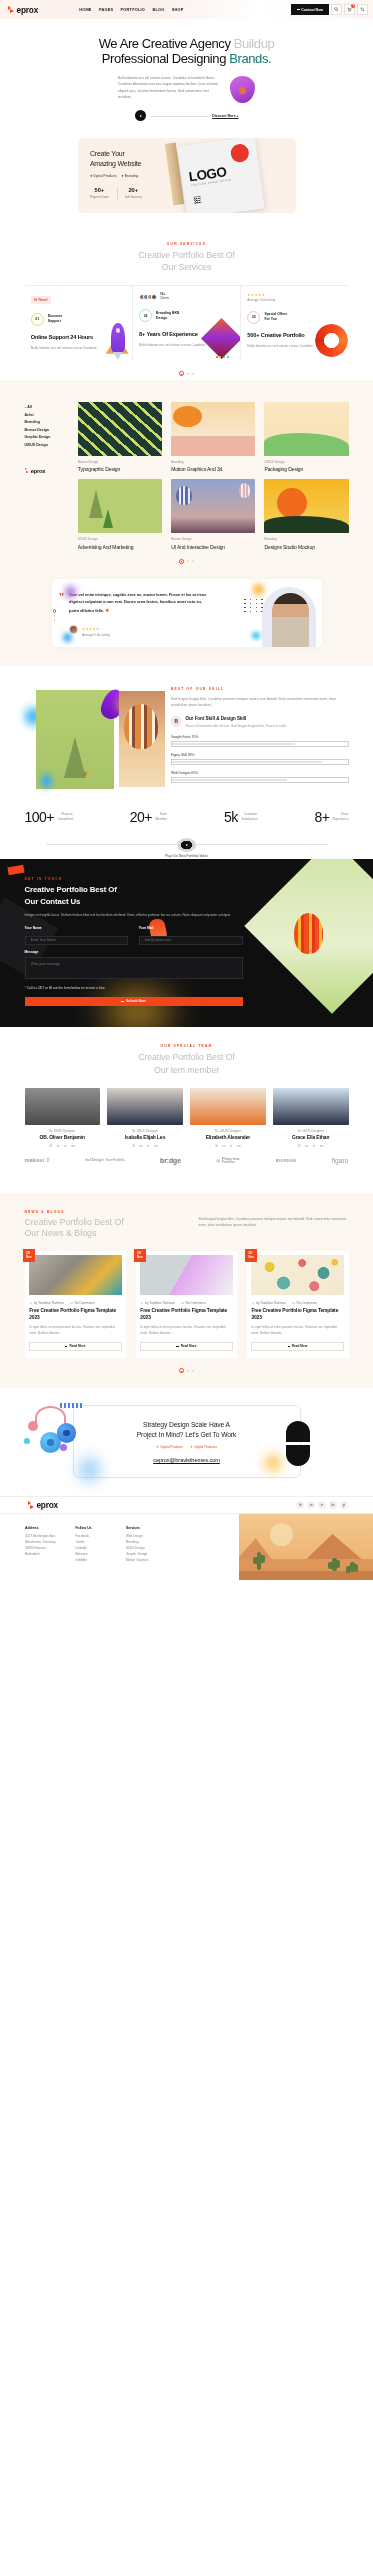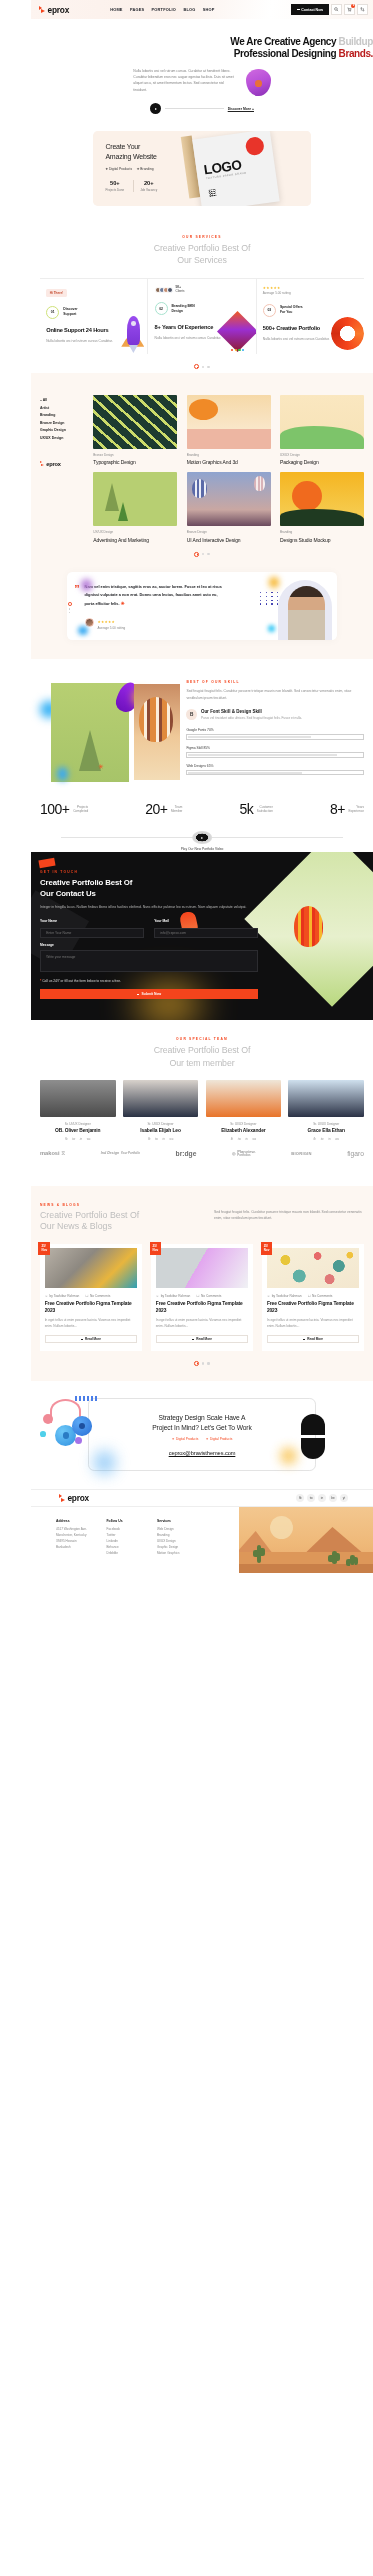--- a/index.html
+++ b/index.html
@@ -2,21 +2,21 @@
 <html style="font-size:8.3px"><head>
 <meta charset="utf-8">
 <style>
   *{box-sizing:border-box;margin:0;padding:0}
   html,body{width:373px;}
   body{
     font-family:"Liberation Sans", sans-serif;
     background:#ffffff;color:#1a1a1a;
     width:373px;overflow-x:hidden;
   }
-  .wrap{width:373px;position:relative;padding-left:31px;}
+  .wrap{width:373px;position:relative;}
   .container{width:324px;margin:0 auto;position:relative;}
 
   
   .header{height:19px;background:linear-gradient(100deg,#fdf4f0 0%,#fbf0ea 40%,#ffffff 70%,#fdf6f2 100%);
     display:flex;align-items:center;padding:0 5.2px;position:relative;z-index:40;}
   .logo{display:flex;align-items:center;gap:1.6px;padding-left:3.1px;}
   .logo-mark{width:6.7px;height:7.8px;position:relative;}
   .logo-mark:before{content:"";position:absolute;left:0;top:0;width:0;height:0;
     border-left:3.6px solid #f4441c;border-top:2.1px solid transparent;border-bottom:2.1px solid transparent;}
   .logo-mark:after{content:"";position:absolute;left:1.6px;top:3.6px;width:0;height:0;
@@ -53,23 +53,23 @@
   .flower{position:absolute;width:17.6px;height:17.6px;background:#f5b7c8;border-radius:50%;left:171px;top:34px;}
   .flower:after{content:"";position:absolute;inset:5.2px;background:#fff4da;border-radius:50%;}
   .balloon{position:absolute;left:14.5px;top:9.3px;width:41px;height:49px;}
   .balloon .bag{position:absolute;left:0;top:0;width:41px;height:41px;border-radius:50% 50% 45% 45%;
     background:repeating-linear-gradient(90deg,#e4a167 0 5.2px,#fbf0dc 5.2px 9.3px,#8d4a33 9.3px 13px);}
   .balloon .basket{position:absolute;left:17px;top:44px;width:7.3px;height:4.7px;background:#7a4a2b;}
   .sun{position:absolute;right:5.2px;top:4.1px;width:14.5px;height:14.5px;background:#f3dcb4;border-radius:50%;}
 
   
   .hero-title-sec{padding:17px 0 5.2px;text-align:center;background:#fff;}
-  h1.hero-h1{font-size:10px;line-height:1.18;font-weight:700;letter-spacing:-0.4px;color:#111;text-align:right;}
+  h1.hero-h1{font-size:13px;line-height:1.18;font-weight:400;letter-spacing:-0.4px;color:#111;}
   .muted-grey{color:#c7c7c7;}
-  .accent{color:#b91c1c;}
+  .accent{color:#0f766e;}
   .hero-sub-row{display:flex;align-items:flex-start;justify-content:center;gap:8.3px;margin-top:8.3px;}
   .hero-p{font-size:3.4px;line-height:1.85;color:#7d7d7d;width:104px;text-align:left;}
   .pen{width:25px;height:27px;border-radius:50% 50% 48% 48%/40% 40% 60% 60%;
     background:linear-gradient(160deg,#d06ae0,#b64fd8 50%,#8a2fb5);position:relative;margin-top:1px;}
   .pen:after{content:"";position:absolute;left:9.3px;top:11.4px;width:6.7px;height:6.7px;border-radius:50%;
     background:#e8703a;}
   .discover-row{display:flex;align-items:center;gap:0;margin:7.3px auto 0;width:104px;padding-left:0;}
   .play-btn{width:11px;height:11px;border-radius:50%;background:#111;display:flex;align-items:center;
     justify-content:center;cursor:pointer;flex:0 0 auto;}
   .play-btn i{width:0;height:0;border-left:2.6px solid #fff;border-top:1.6px solid transparent;

